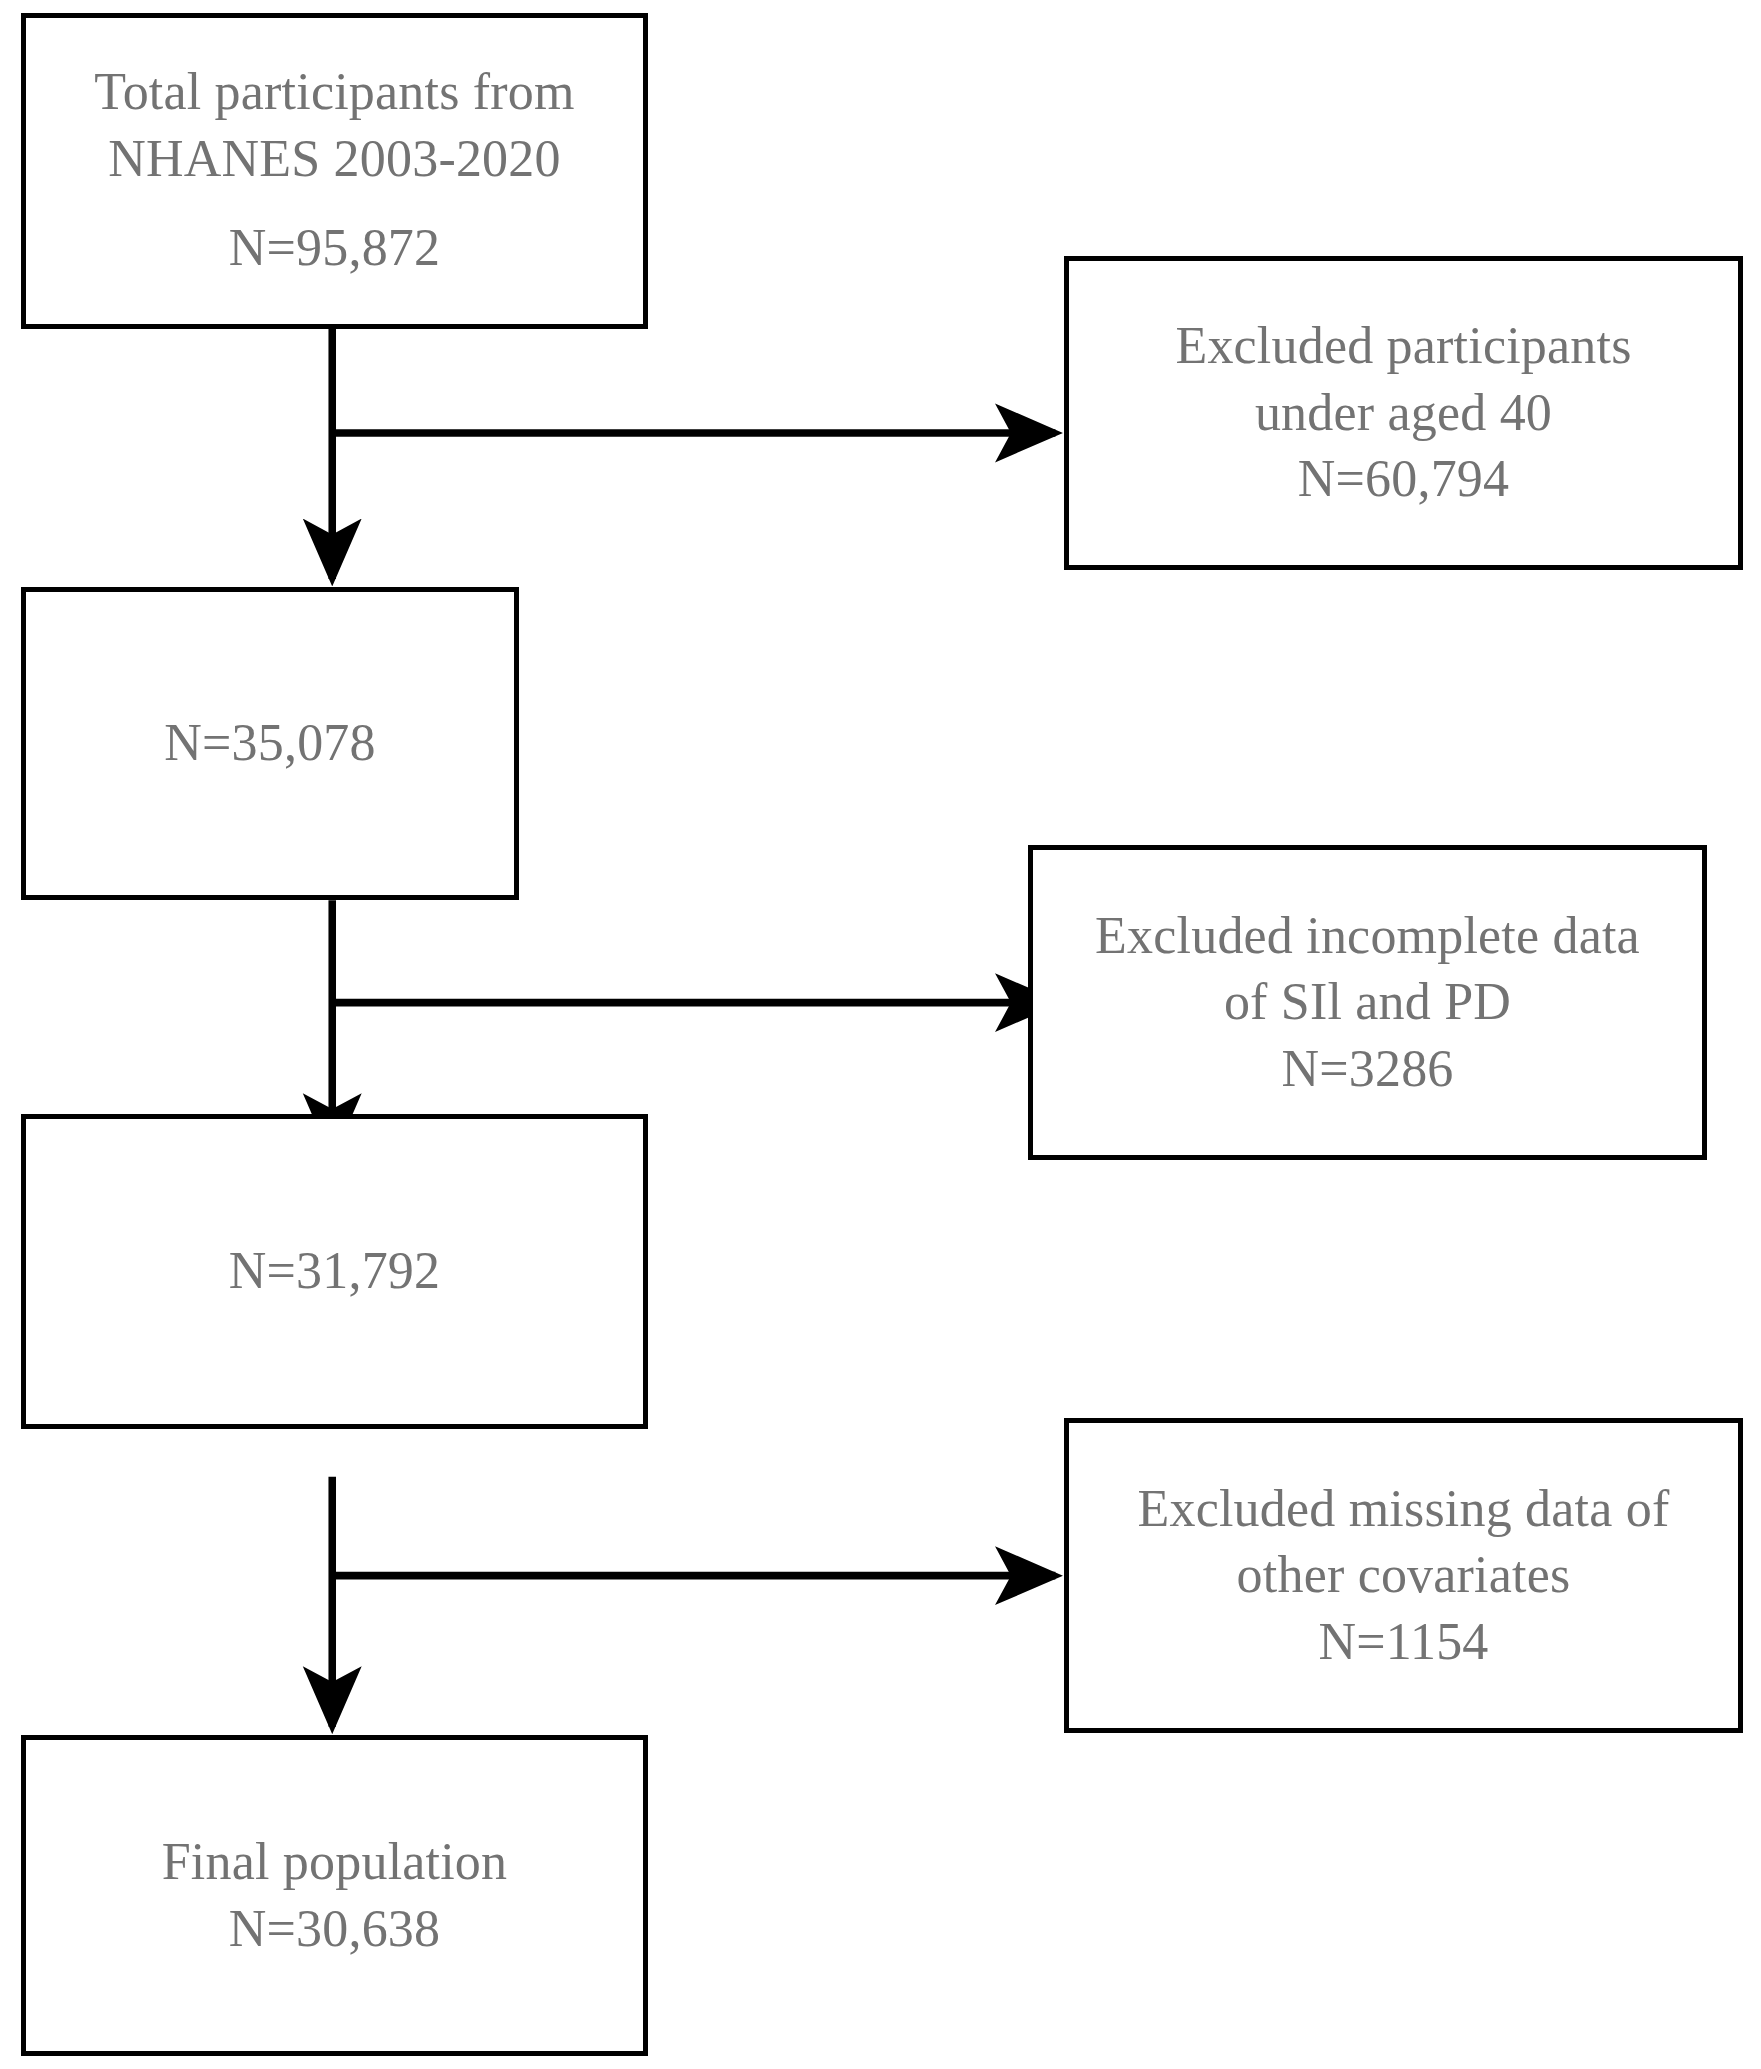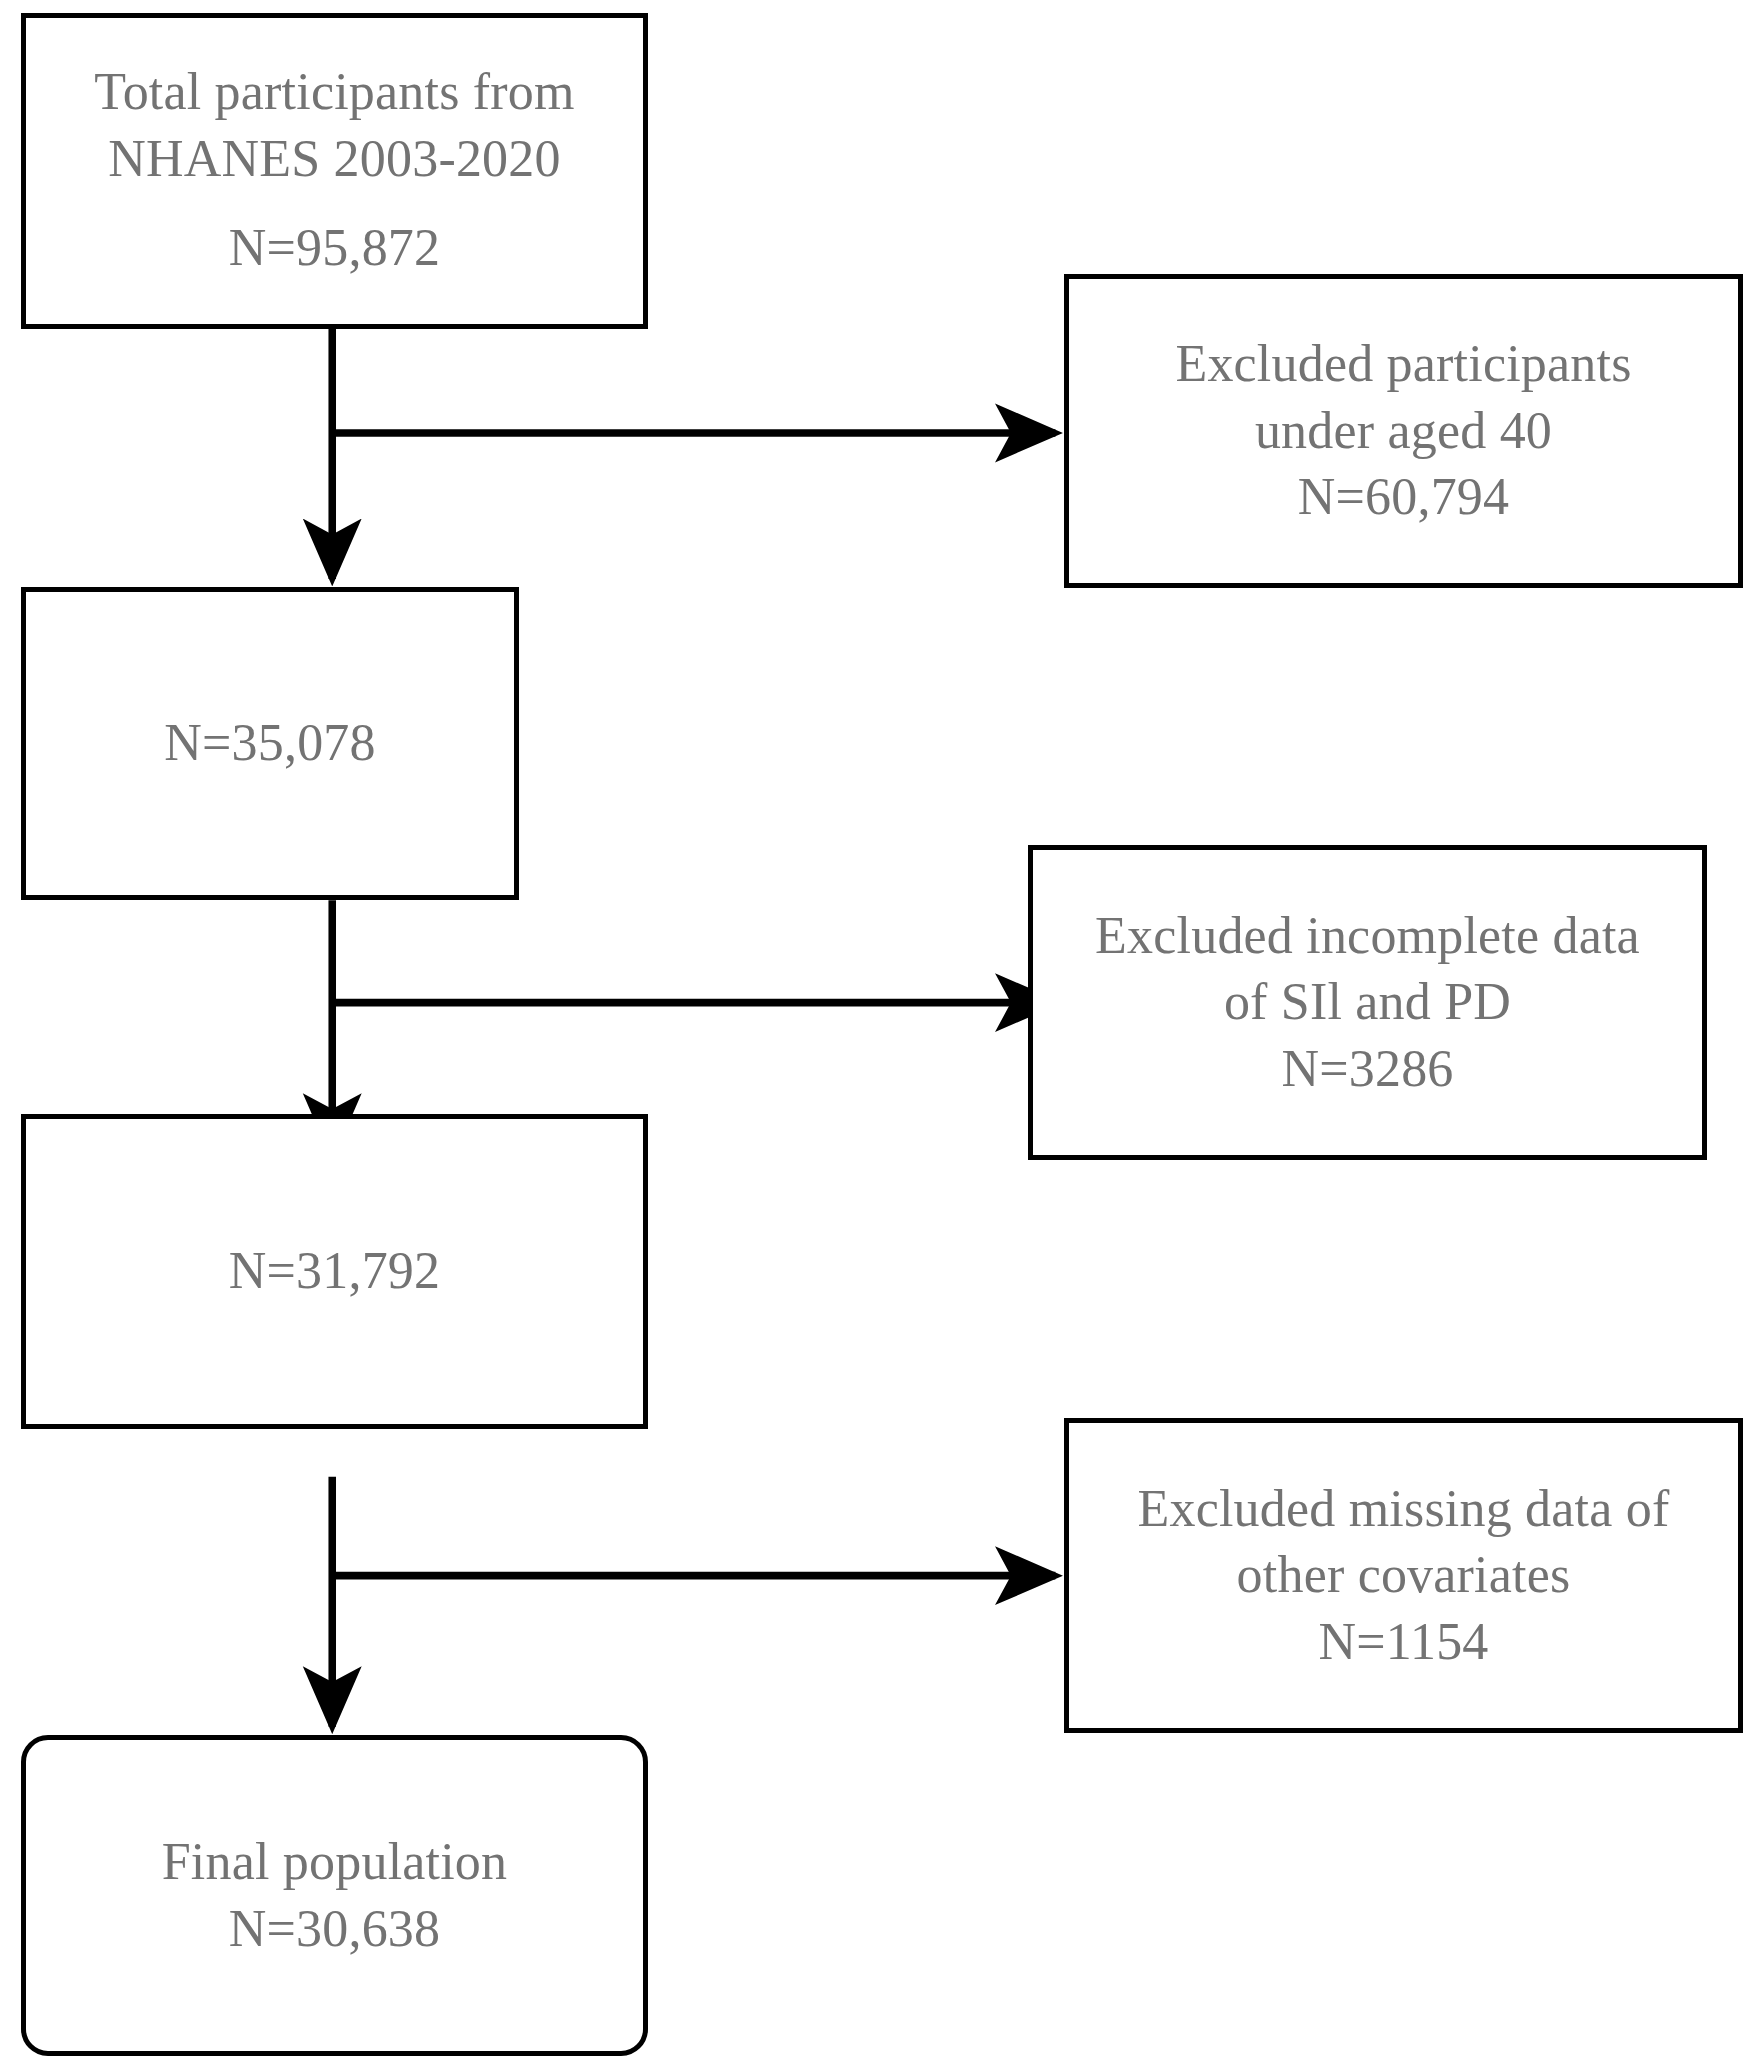--- a/index.html
+++ b/index.html
@@ -36,23 +36,23 @@
     white-space: nowrap;
     color: #737373;
   }
   .box-line.gap-top {
     margin-top: 23px;
   }
   
   #box-total        { left: 21px;  top: 12.6px;   width: 627px; height: 316px; }
   #box-after-age    { left: 21px;  top: 587px;  width: 498px; height: 313px; }
   #box-after-data   { left: 21px;  top: 1114px; width: 627px; height: 315px; }
-  #box-final        { left: 21px;  top: 1735px; width: 627px; height: 321px; border-radius: 27px; }
+  #box-final        { left: 21px;  top: 1735px; width: 627px; height: 321px; }
   
-  #box-excl-age     { left: 1064px; top: 274px;  width: 679px; height: 314px; }
+  #box-excl-age     { left: 1064px; top: 256px;  width: 679px; height: 314px; }
   #box-excl-data    { left: 1028px; top: 845px; width: 679px; height: 315px; justify-content: center; }
   #box-excl-cov     { left: 1064px; top: 1418px; width: 679px; height: 315px; }
 
   .connector-svg {
     position: absolute;
     left: 0;
     top: 0;
     width: 1761px;
     height: 2069px;
     pointer-events: none;

